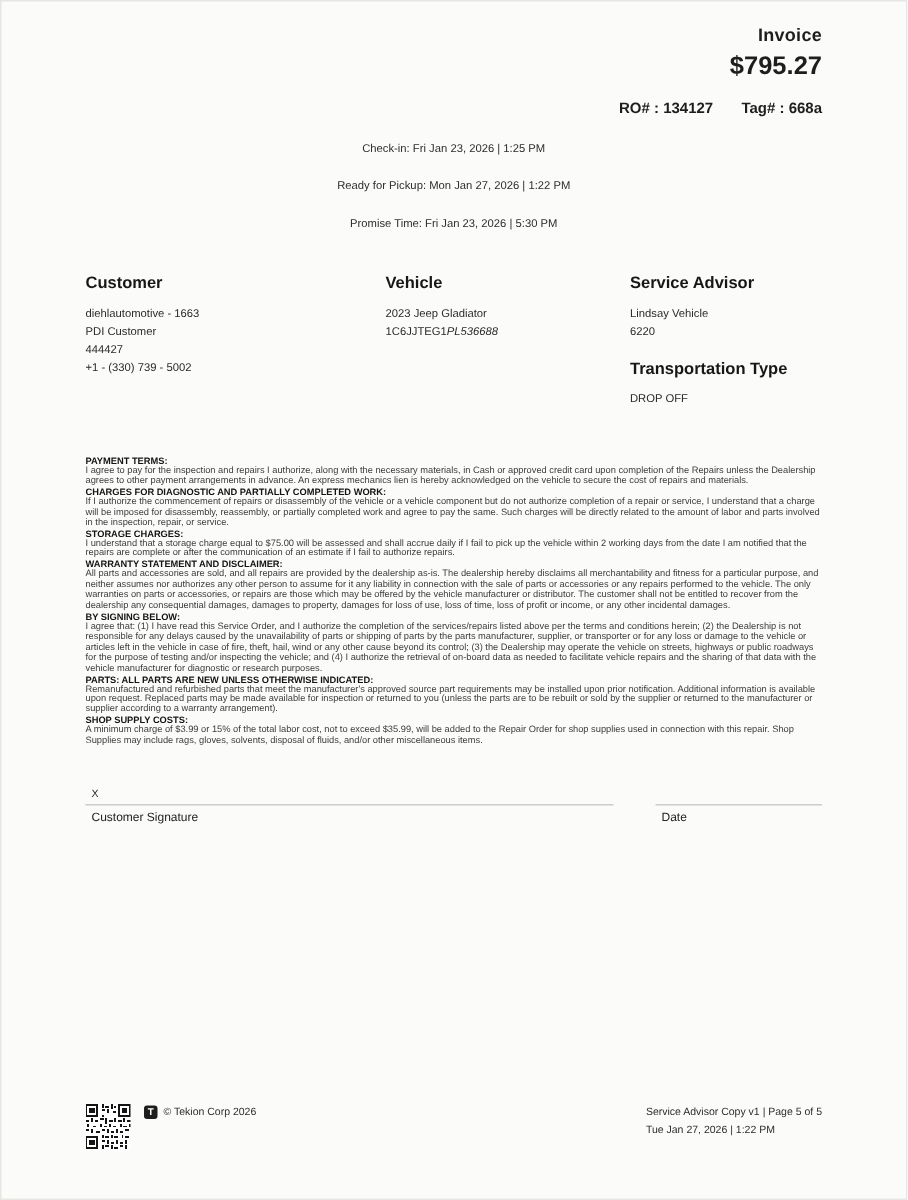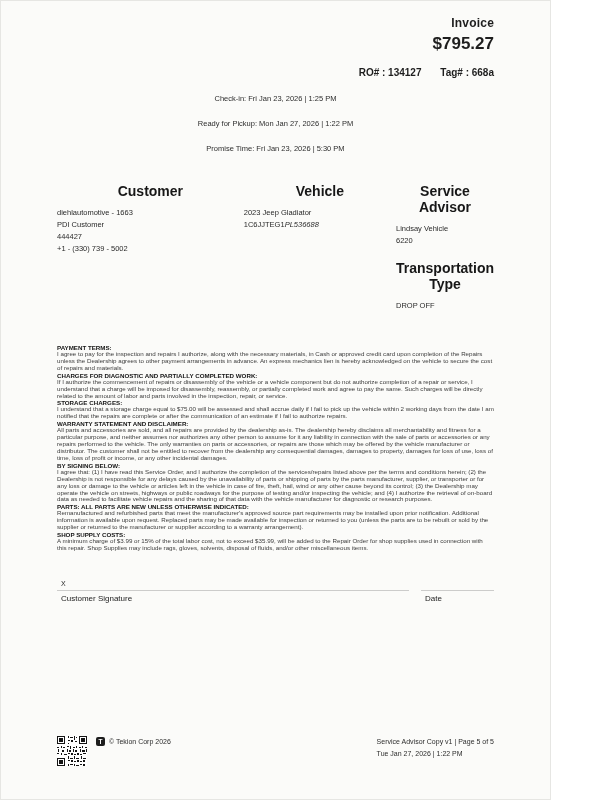--- a/index.html
+++ b/index.html
@@ -1,46 +1,46 @@
 <!DOCTYPE html>
 <html><head>
 <meta charset="utf-8">
 <style>
   * { margin: 0; padding: 0; box-sizing: border-box; }
   html, body { background: #ffffff; }
   .page {
-    width: 551px; height: 800px; position: relative;
+    width: 605px; height: 800px; position: relative;
     background: #fbfbf9;
     border: 1px solid #e6e6e3;
     font-family: "Liberation Sans", sans-serif;
     color: #1e1e1e;
     overflow: hidden;
   }
   
   .doc-header { text-align: right; padding: 15px 56px 0; }
   .doc-type { font-size: 12px; font-weight: 700; letter-spacing: .2px; }
   .amount { font-size: 17px; font-weight: 700; margin-top: 4px; }
   .ro-tag { font-size: 10px; font-weight: 700; margin-top: 13px; }
   .ro-tag .tag { margin-left: 16px; }
   .meta-line { font-size: 7.5px; color: #2d2d2d; margin-top: 16px; text-align: center; }
   
   .info-grid { display: flex; margin-top: 30px; padding: 0 56px; }
   .col-customer { width: 200px; }
   .col-vehicle { width: 163px; }
   .col-advisor { flex: 1; }
-  .info-title { font-size: 14px; font-weight: 700; margin-bottom: 8px; color: #171717; text-align: center; }
+  .info-title { font-size: 11px; font-weight: 700; margin-bottom: 8px; color: #171717; }
   .info-line { font-size: 7.5px; line-height: 12px; color: #2a2a2a; }
   .vin-italic { font-style: italic; }
   .transport-title { margin-top: 13px; }
   
   .terms { padding: 0 56px; margin-top: 32px; }
   .term-h { font-size: 6.2px; font-weight: 700; line-height: 7px; color: #141414; }
   .term-b { font-size: 6.2px; line-height: 6.9px; color: #3c3c3c; }
   
-  .signature { margin: 28px 56px 0; display: flex; align-items: flex-end; gap: 12px; }
+  .signature { margin: 28px 56px 0; display: flex; align-items: flex-end; gap: 28px; }
   .sig-left { width: 352px; }
   .sig-right { flex: 1; }
   .sig-x { font-size: 7px; color: #2a2a2a; padding-bottom: 3px; padding-left: 4px; }
   .sig-line { border-top: 1px solid #cccccb; }
   .sig-label { font-size: 8px; color: #222; padding-top: 3px; padding-left: 4px; }
   
   .footer { position: absolute; left: 56px; right: 56px; bottom: 33px; display: flex; justify-content: space-between; align-items: flex-start; }
   .footer-left { display: flex; gap: 9px; align-items: flex-start; }
   .qr { width: 30px; height: 30px; display: block; }
   .tekion-line { display: flex; align-items: center; gap: 4px; margin-top: 1px; }

